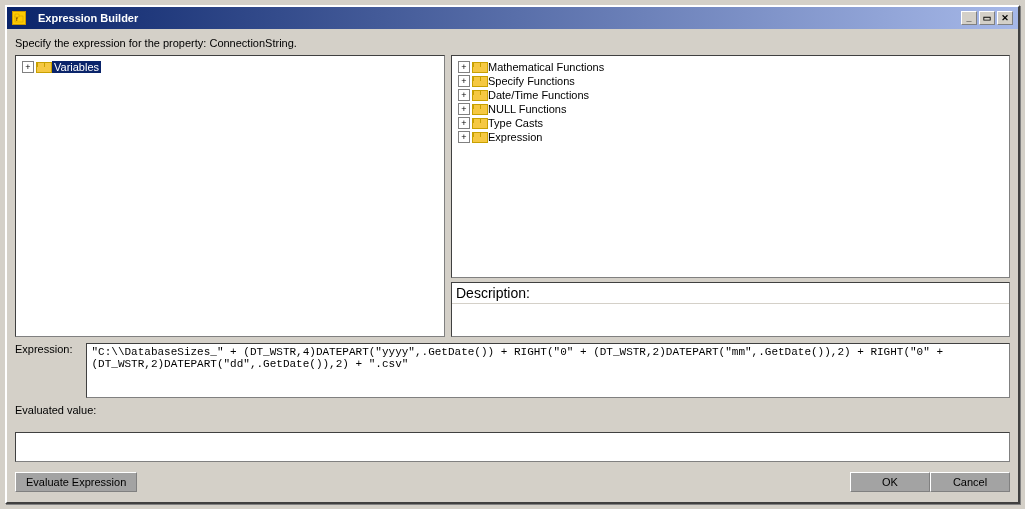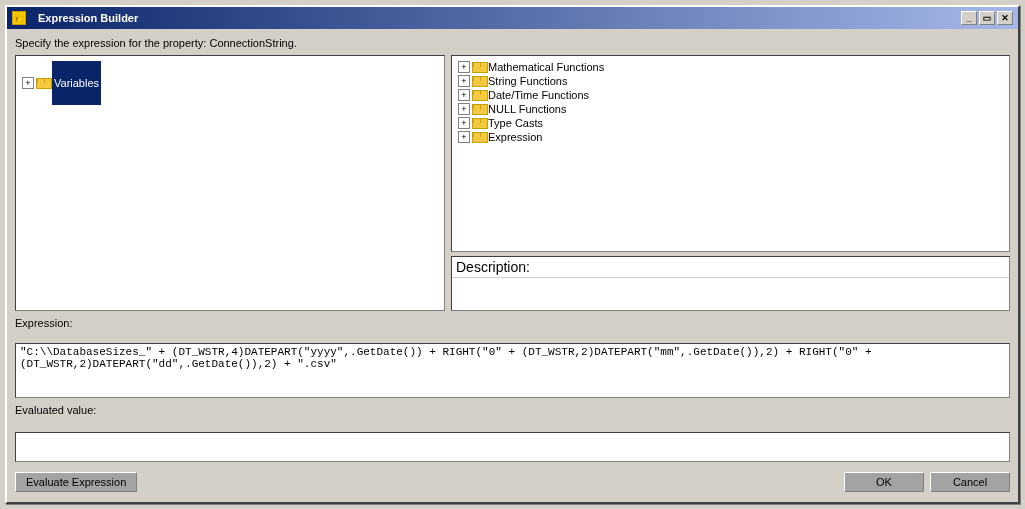--- a/index.html
+++ b/index.html
@@ -200,21 +200,21 @@
       border: 1px solid #c8a000;
       border-bottom: none;
     }
 
     .tree-label {
       font-size: 11px;
     }
 
     .expression-section {
       display: flex;
-      flex-direction: column;
+      flex-direction: row;
       gap: 14px;
     }
 
     .section-label {
       font-size: 11px;
       color: #000;
     }
 
     .expression-textarea {
       width: 100%;
@@ -262,21 +262,20 @@
       border-left-color: #ffffff;
       padding: 3px 10px;
       font-size: 11px;
       cursor: pointer;
       min-width: 80px;
       text-align: center;
     }
 
     .right-buttons {
       display: flex;
-      gap: 6px;
     }
 
     .left-panel-content {
       padding: 4px;
     }
 
     .left-tree-selected {
       display: flex;
       align-items: center;
       gap: 2px;
@@ -310,38 +309,38 @@
 
     <div class="instruction-text">Specify the expression for the property: ConnectionString.</div>
 
     <div class="panels-row">
 
       <div class="left-panel">
         <div class="left-panel-content">
           <div class="left-tree-selected">
             <div class="expand-icon">+</div>
             <div class="folder-icon"></div>
-            <span class="tree-label selected" style="background:#0a246a;color:white;padding:16px 2px;">Variables</span>
+            <span class="tree-label selected" style="background:#0a246a;color:white;padding:0 2px;">Variables</span>
           </div>
         </div>
       </div>
 
       <div class="right-panel">
         <div class="right-tree">
 
           <div id="right-tree-items">
               <div class="tree-item">
                 <div class="expand-icon">+</div>
                 <div class="folder-icon"></div>
                 <span class="tree-label">Mathematical Functions</span>
               </div>
               <div class="tree-item">
                 <div class="expand-icon">+</div>
                 <div class="folder-icon"></div>
-                <span class="tree-label">String Functions</span>
+                <span class="tree-label">Specify Functions</span>
               </div>
               <div class="tree-item">
                 <div class="expand-icon">+</div>
                 <div class="folder-icon"></div>
                 <span class="tree-label">Date/Time Functions</span>
               </div>
               <div class="tree-item">
                 <div class="expand-icon">+</div>
                 <div class="folder-icon"></div>
                 <span class="tree-label">NULL Functions</span>

